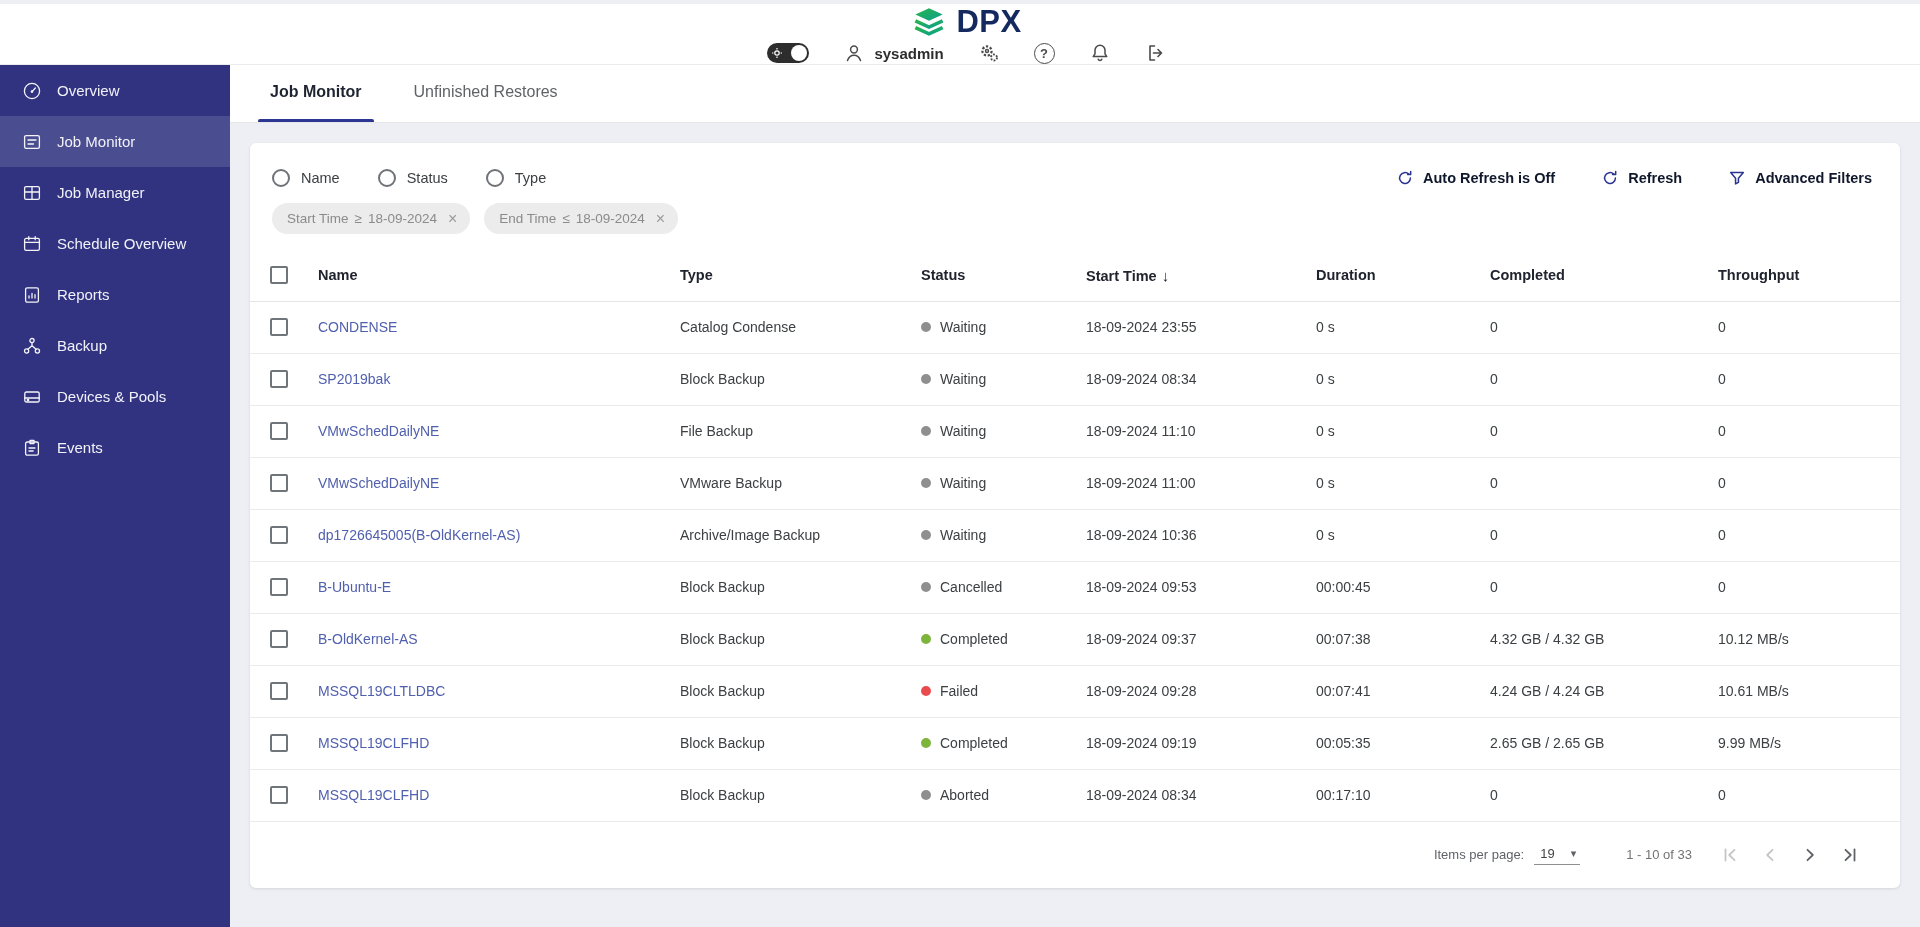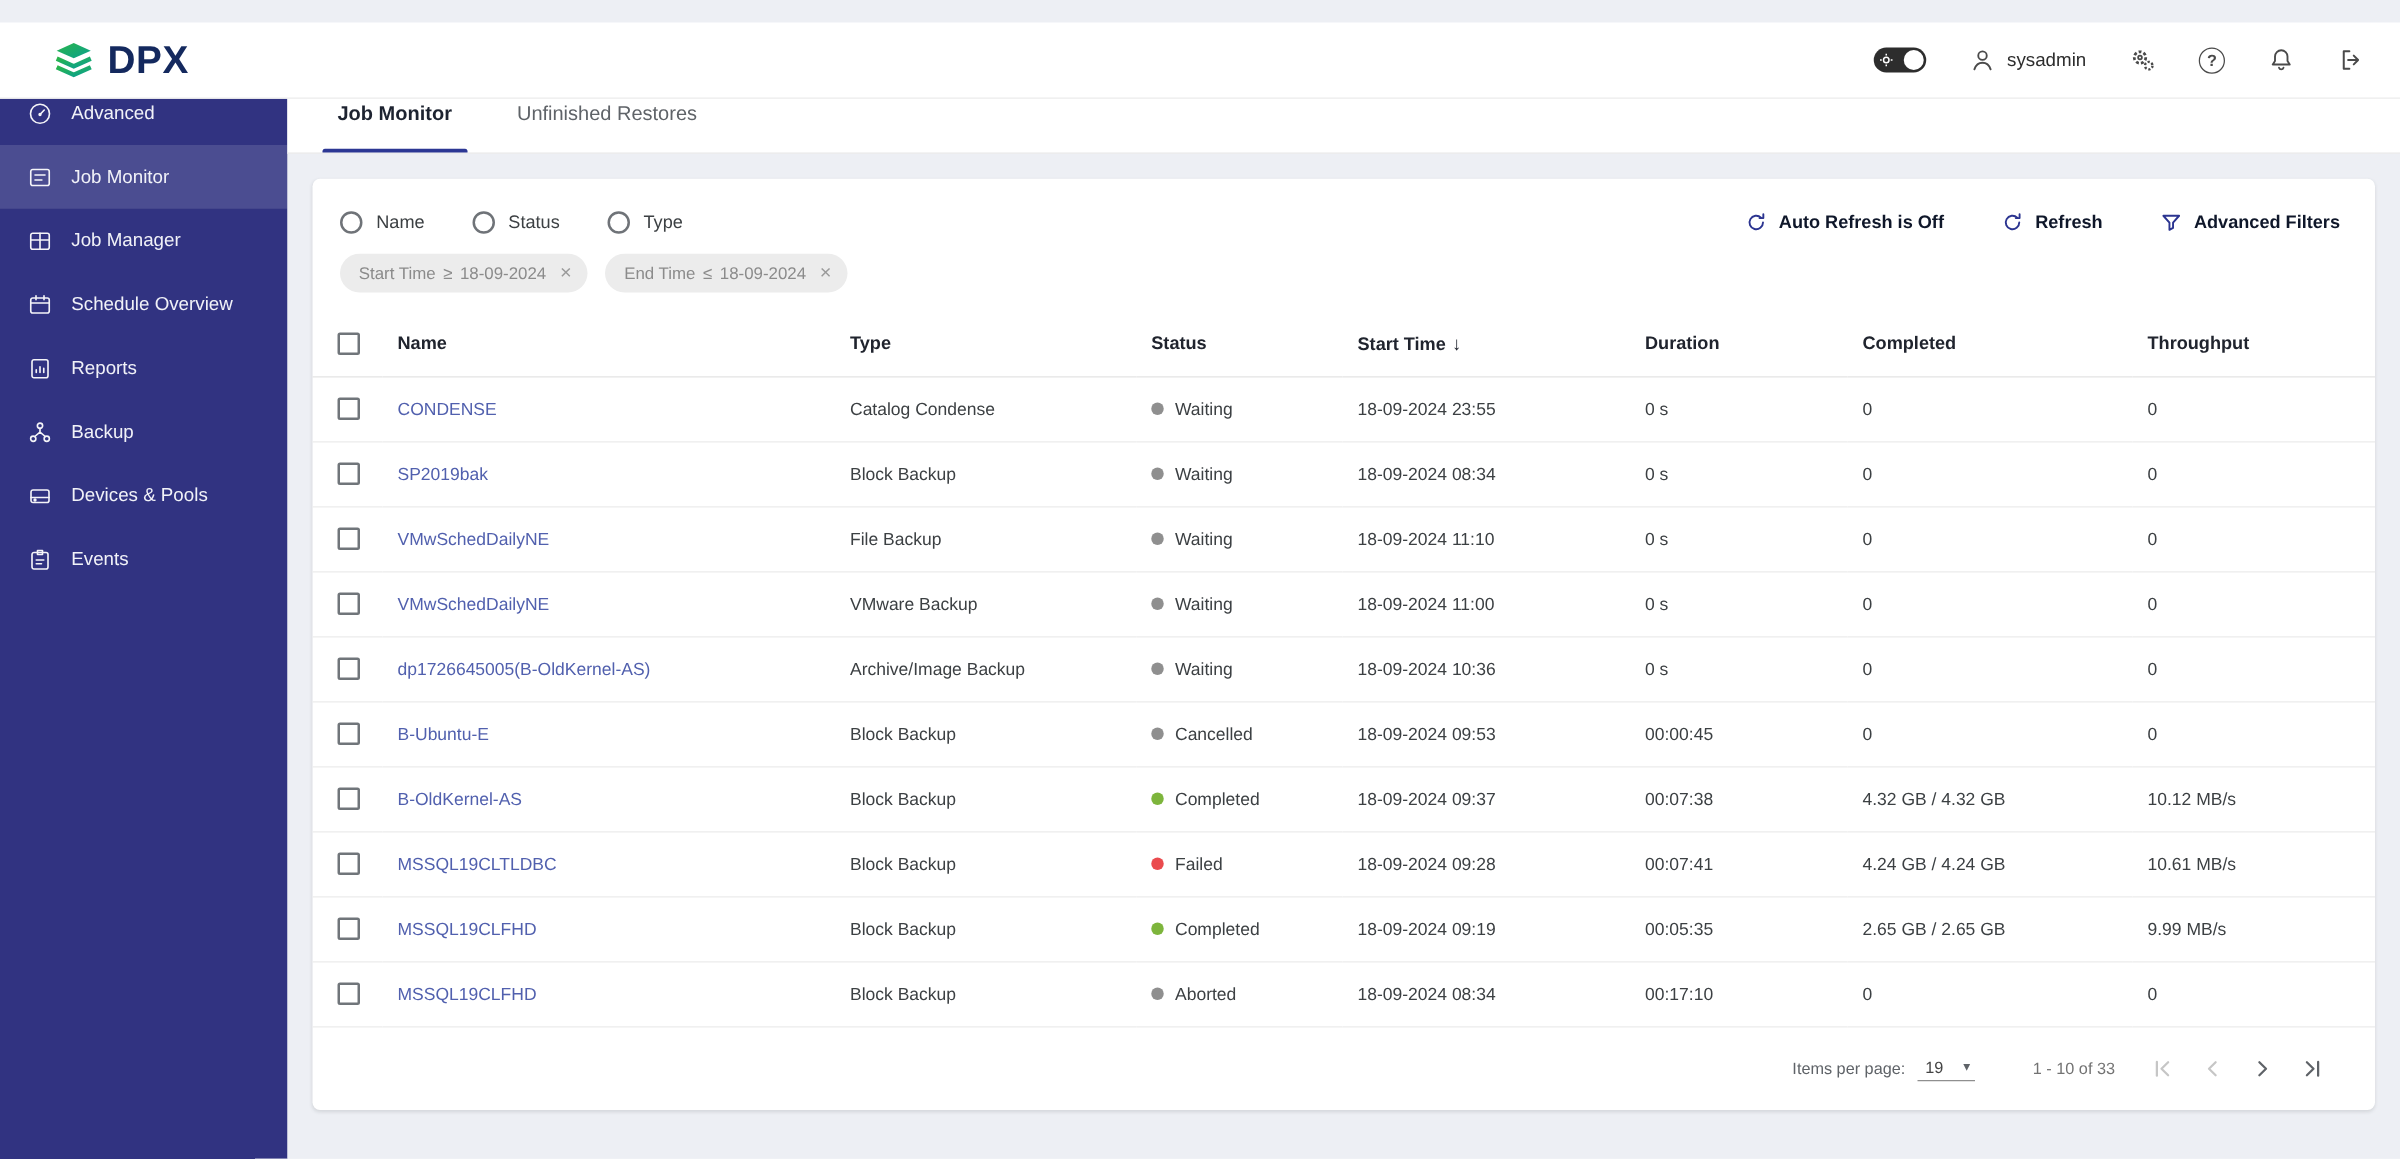--- a/index.html
+++ b/index.html
@@ -4,38 +4,38 @@
 <style>
   * { margin:0; padding:0; box-sizing:border-box; }
   html,body { width:1920px; height:927px; }
   body {
     font-family:"Liberation Sans","DejaVu Sans",sans-serif;
     background:#edeff4; overflow:hidden; position:relative;
     color:#3c4043; cursor:default;
   }
   
   .topbar {
-    position:absolute; top:18px; left:0; width:1920px; height:61px;
+    position:absolute; top:4px; left:0; width:1920px; height:61px;
     background:#fff; border-bottom:1px solid #ececec;
     display:flex; align-items:center; justify-content:space-between;
-    padding:0 28px 0 42px; z-index:10;
+    padding:0 28px 0 42px; z-index:10;flex-direction:column;
   }
   .logo { display:flex; align-items:center; gap:10px; cursor:pointer; }
   .logo-text { font-size:31px; font-weight:800; color:#14295e; letter-spacing:.5px; }
   .hdr-right { display:flex; align-items:center; gap:34px; }
   .hdr-btn { display:flex; align-items:center; justify-content:center; background:none; border:none; cursor:pointer; }
   .hdr-btn svg { width:22px; height:22px; }
   .toggle {
     width:42px; height:20px; border-radius:10px; background:#2d2d2d;
     position:relative; cursor:pointer; display:flex; align-items:center;
   }
   .toggle .tog-icon { position:absolute; left:4px; top:4px; width:12px; height:12px; }
   .toggle .knob { position:absolute; right:2px; top:2px; width:16px; height:16px; border-radius:50%; background:#fff; }
   .user { display:flex; align-items:center; gap:9px; cursor:pointer; }
-  .user-name { font-size:15px; font-weight:400; color:#2d2d2d; }
+  .user-name { font-size:15px; font-weight:700; color:#2d2d2d; }
   .help-circle {
     width:21px; height:21px; border:1.6px solid #4a4a4a; border-radius:50%;
     display:flex; align-items:center; justify-content:center;
     font-size:13px; font-weight:700; color:#4a4a4a;
   }
   
   .sidebar { position:absolute; top:61px; left:0; width:230px; bottom:0; background:#313381; padding-top:4px; }
   .side-item {
     display:flex; align-items:center; gap:15px; height:51px; padding:0 22px;
     color:#f1f2f8; font-size:15px; cursor:pointer;
@@ -182,21 +182,21 @@
 
 <nav class="sidebar">
   <div class="side-item">
     <span class="sicon">
       <svg viewBox="0 0 20 20">
           <circle cx="10" cy="10" r="7.6"></circle>
           <path d="M10 10.6L13.4 7"></path>
           <circle cx="10" cy="10.6" r=".7" fill="#fff"></circle>
         </svg>
     </span>
-    <span>Advanced</span>
+    <span>Overview</span>
   </div>
   <div class="side-item active">
     <span class="sicon">
       <svg viewBox="0 0 20 20">
           <rect x="2.6" y="3.6" width="14.8" height="12.8" rx="1.6"></rect>
           <path d="M6 8h8M6 12h5.5"></path>
         </svg>
     </span>
     <span>Job Monitor</span>
   </div>

